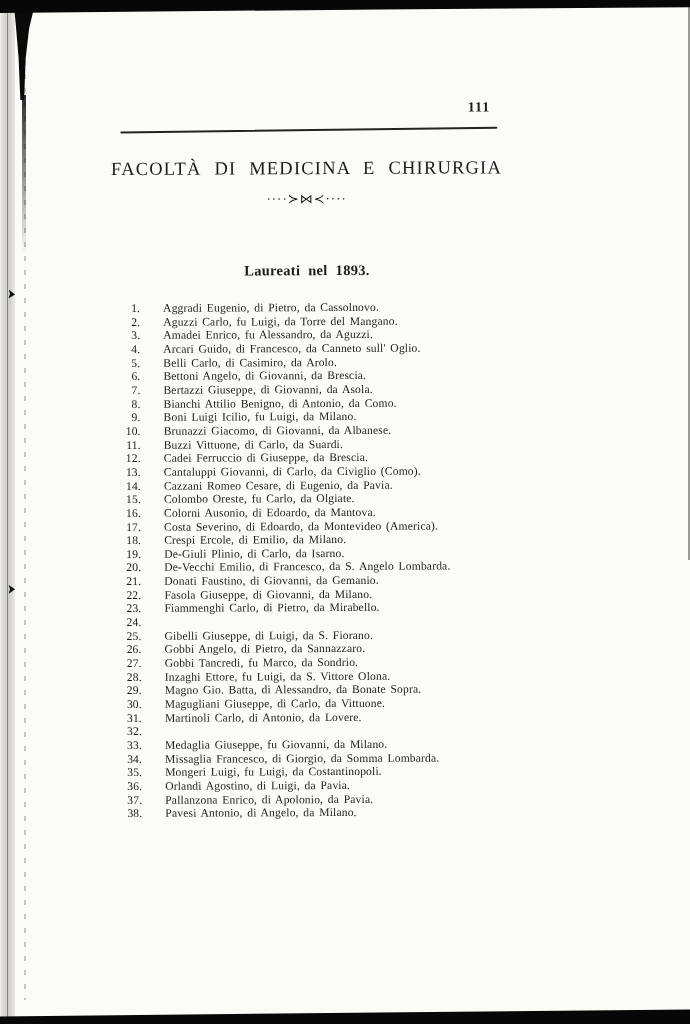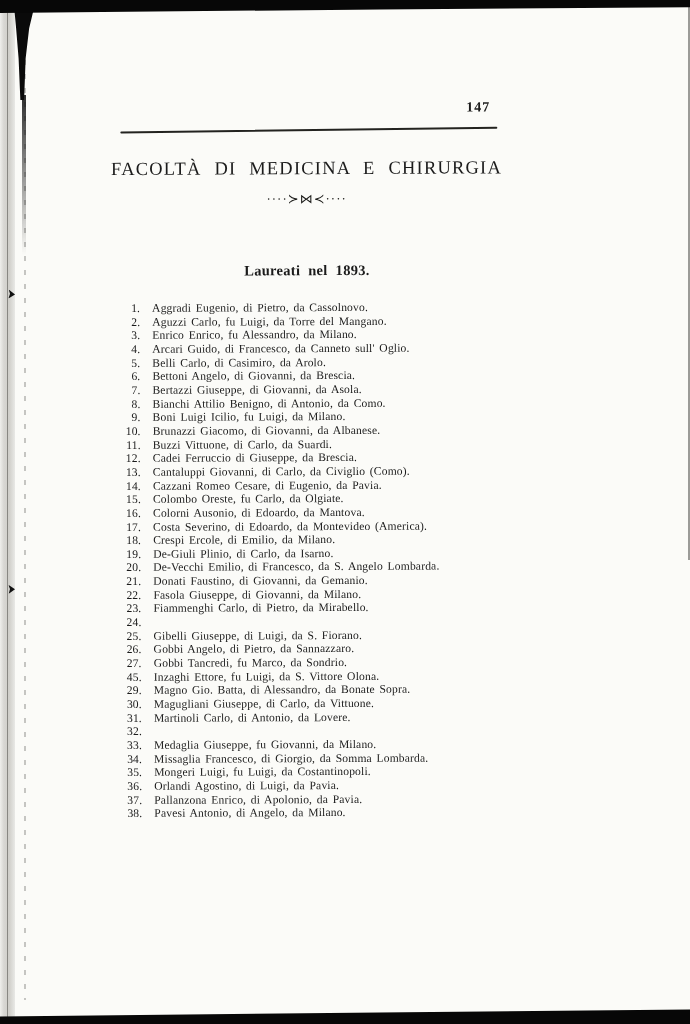--- a/index.html
+++ b/index.html
@@ -66,47 +66,47 @@
   .ornament{
     margin-top:12px;text-align:center;font-size:13px;letter-spacing:1px;color:#161614;
   }
   .subtitle{
     margin:0;margin-top:55px;font-size:14.5px;font-weight:bold;text-align:center;
     word-spacing:4px;letter-spacing:.3px;
   }
   .list{margin-top:22px;}
   .row{display:flex;font-size:11.6px;line-height:13.65px;letter-spacing:.15px;word-spacing:1.6px;}
   .num{width:29px;text-align:right;flex:0 0 29px;}
-  .txt{margin-left:12px;white-space:nowrap;}
+  .txt{margin-left:23px;white-space:nowrap;}
 </style>
 </head>
 <body>
 
 <div class="canvas">
 
   <div class="sheet">
-    <div class="page-number">147</div>
+    <div class="page-number">111</div>
     <div class="head-rule"></div>
 
     <div class="content">
       <h1 class="title">FACOLTÀ DI MEDICINA E CHIRURGIA</h1>
       <div class="ornament">····≻⋈≺····</div>
       <h2 class="subtitle">Laureati nel 1893.</h2>
       <div class="list">
           <div class="row">
             <span class="num">1.</span>
             <span class="txt">Aggradi Eugenio, di Pietro, da Cassolnovo.</span>
           </div>
           <div class="row">
             <span class="num">2.</span>
             <span class="txt">Aguzzi Carlo, fu Luigi, da Torre del Mangano.</span>
           </div>
           <div class="row">
             <span class="num">3.</span>
-            <span class="txt">Enrico Enrico, fu Alessandro, da Milano.</span>
+            <span class="txt">Amadei Enrico, fu Alessandro, da Aguzzi.</span>
           </div>
           <div class="row">
             <span class="num">4.</span>
             <span class="txt">Arcari Guido, di Francesco, da Canneto sull' Oglio.</span>
           </div>
           <div class="row">
             <span class="num">5.</span>
             <span class="txt">Belli Carlo, di Casimiro, da Arolo.</span>
           </div>
           <div class="row">
@@ -190,21 +190,21 @@
           </div>
           <div class="row">
             <span class="num">26.</span>
             <span class="txt">Gobbi Angelo, di Pietro, da Sannazzaro.</span>
           </div>
           <div class="row">
             <span class="num">27.</span>
             <span class="txt">Gobbi Tancredi, fu Marco, da Sondrio.</span>
           </div>
           <div class="row">
-            <span class="num">45.</span>
+            <span class="num">28.</span>
             <span class="txt">Inzaghi Ettore, fu Luigi, da S. Vittore Olona.</span>
           </div>
           <div class="row">
             <span class="num">29.</span>
             <span class="txt">Magno Gio. Batta, di Alessandro, da Bonate Sopra.</span>
           </div>
           <div class="row">
             <span class="num">30.</span>
             <span class="txt">Magugliani Giuseppe, di Carlo, da Vittuone.</span>
           </div>

